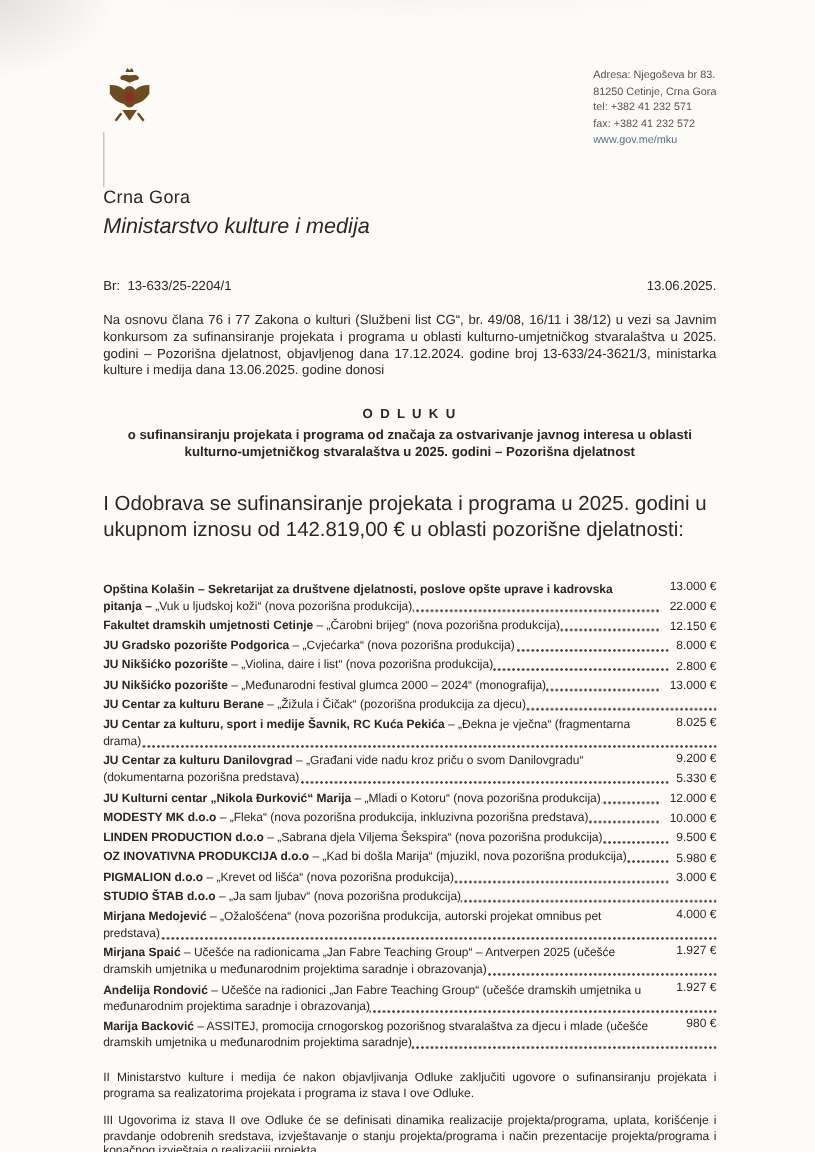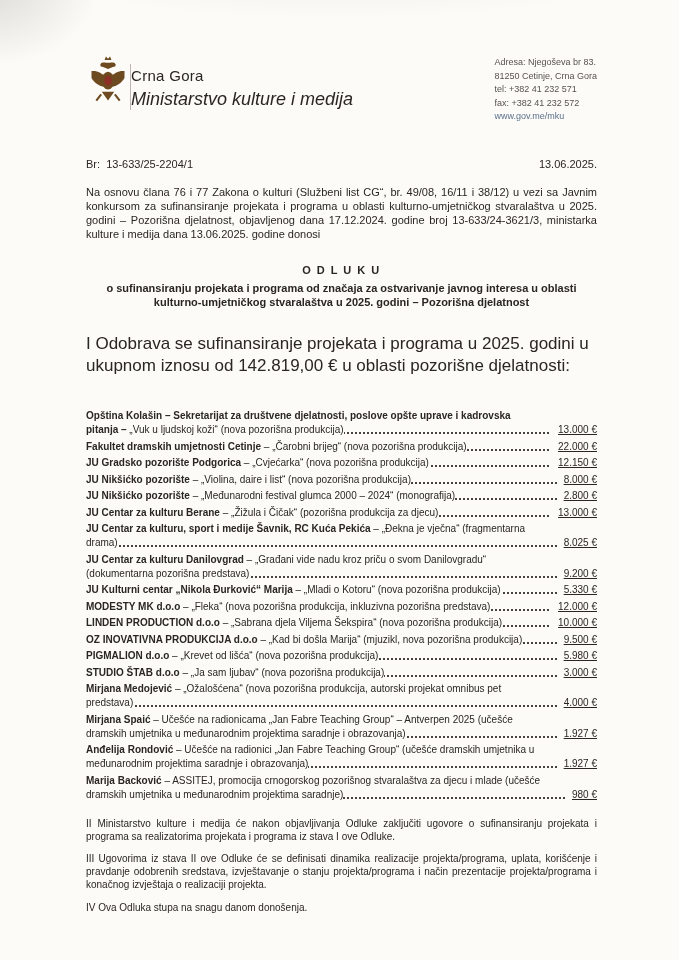--- a/index.html
+++ b/index.html
@@ -16,21 +16,21 @@
     color:var(--ink);
     background:
       radial-gradient(170px 120px at -12px -12px, rgba(110,108,104,0.22), rgba(110,108,104,0) 65%),
       radial-gradient(420px 60px at 50% -24px, rgba(140,138,130,0.10), rgba(140,138,130,0) 70%),
       var(--paper);
   }
   .page{padding:54px 82px 0 86px;height:100%;}
 
   
   .letterhead{display:flex;justify-content:space-between;align-items:flex-start;}
-  .lh-left{display:flex;align-items:flex-end;}
+  .lh-left{display:flex;align-items:flex-start;flex-direction:column;}
   .coa{width:44px;height:56px;flex:0 0 auto;}
   .lh-divider{width:1px;height:46px;background:#beb9b0;}
   .country{font-size:15px;letter-spacing:.3px;margin-bottom:5px;}
   .ministry{font-size:18px;font-style:italic;}
   .lh-right{font-size:9px;color:var(--muted);line-height:1.5;padding-top:2px;}
   .lh-right .website{color:#5a7089;}
 
   
   .ref-row{display:flex;justify-content:space-between;font-size:11px;margin-top:34px;}
   .ref-row .ref{white-space:pre;}
@@ -50,23 +50,23 @@
     padding-right:54px;
     margin-bottom:2.5px;
     background-image:radial-gradient(circle,#45413b 0.9px, rgba(69,65,59,0) 1.25px);
     background-size:4px 4px;
     background-repeat:repeat-x;
     background-position:left 0 bottom 2px;
   }
   .entry-text{background-color:var(--paper);}
   .entry-name{font-weight:bold;}
   .entry-amount{
-    position:absolute;right:0;bottom:0;
+    position:absolute;right:0;bottom:16px;
     background-color:var(--paper);
-    padding-left:7px;line-height:14px;text-decoration:underline;
+    padding-left:7px;line-height:14px;
   }
 
   
   .closing{margin-top:16px;}
   .closing p{font-size:10px;line-height:1.28;margin-bottom:10px;}
   .closing p.just{text-align:justify;}
 </style>
 </head>
 <body>
 

